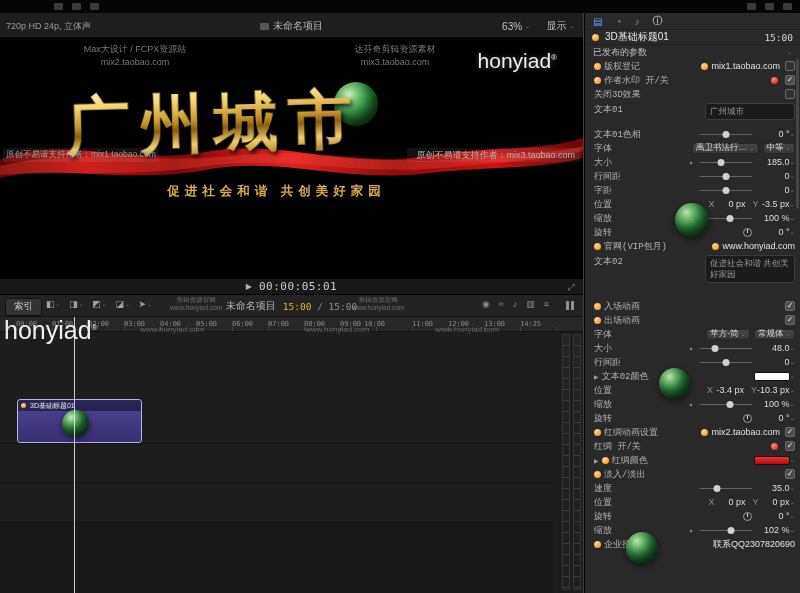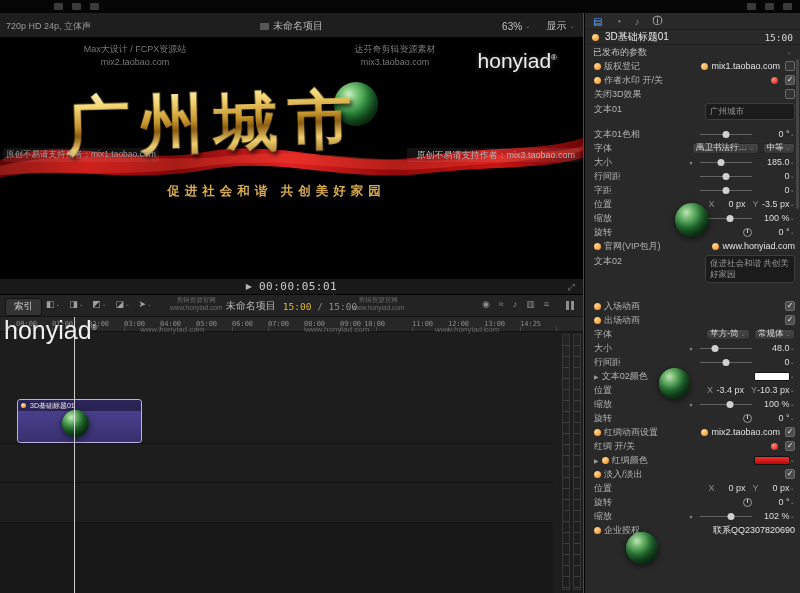--- a/index.html
+++ b/index.html
@@ -1,18 +1,18 @@
 <!DOCTYPE html>
 <html><head>
 <meta charset="utf-8">
 <style>
   * { margin:0; padding:0; box-sizing:border-box; }
   html,body { background:#000; }
   body { font-family:"Liberation Sans","DejaVu Sans",sans-serif; }
-  #app { position:relative; width:800px; height:593px; background:#b91c1c; overflow:hidden; }
+  #app { position:relative; width:800px; height:593px; background:#404040; overflow:hidden; }
 
   
   .chrome { position:absolute; left:0; top:0; width:800px; height:13px; background:#050505; }
   .chrome .cl { position:absolute; left:54px; top:3px; display:flex; gap:9px; }
   .chrome .cr { position:absolute; right:8px; top:3px; display:flex; gap:9px; }
   .wicon { width:9px; height:7px; background:#3a3a3a; border-radius:1px; }
 
   
   .vtoolbar { position:absolute; left:0; top:13px; width:583px; height:25px; background:#1e1e1e; border-bottom:1px solid #000; }
   .fmt { position:absolute; left:6px; top:7px; font-size:9px; color:#9a9a9a; }
@@ -101,21 +101,21 @@
     border-top:1px solid #1f1f1f; border-bottom:1px solid #1f1f1f; }
   .ititle .tt { font-size:10px; color:#eaeaea; }
   .ititle .dur2 { font-family:"DejaVu Sans Mono",monospace; font-size:9.5px; color:#d5d5d5; }
   .isec { height:14px; display:flex; align-items:center; padding:0 8px; font-size:9px; color:#c2c2c2; }
   .rows { position:relative; }
   .r { display:flex; align-items:center; height:14px; padding:0 5px 0 9px; font-size:9px; color:#b3b3b3; }
   .r.tall26 { height:26px; align-items:flex-start; padding-top:2px; }
   .r.tall34 { height:34px; align-items:flex-start; padding-top:2px; }
   .rspacer { height:12px; }
   .sp { flex:1; }
-  .lbl { white-space:nowrap; }
+  .lbl { white-space:nowrap;font-family:Liberation Mono, monospace; }
   .link { color:#e3e3e3; white-space:nowrap; }
   .od { width:7px; height:7px; border-radius:50%; flex:none; margin-right:3px;
     background:radial-gradient(circle at 35% 30%,#ffd79b,#ee8d12); }
   .od.sm { width:5px; height:5px; margin-right:2px; }
   .od.pre { margin-left:4px; }
   .rd { width:7px; height:7px; border-radius:50%; flex:none; margin:0 2px 0 4px;
     background:radial-gradient(circle at 35% 30%,#ff8a7a,#cf1410); }
   .cb { width:10px; height:10px; border:1px solid #6b6b6b; border-radius:2px; background:#333; margin-left:5px;
     flex:none; display:flex; align-items:center; justify-content:center; font-size:8px; color:#e9e9e9; line-height:1; }
   .cb.on { background:#4c4c4c; }
@@ -587,20 +587,29 @@
 
       <div class="r">
         <span class="od"></span>
         <span class="lbl">淡入/淡出</span>
           <span class="sp"></span>
         <span class="cb on">
             <span>✓</span>
           </span>
       </div>
 
+      <div class="r">
+        <span class="lbl">速度</span>
+          <span class="sp"></span>
+        <span class="sl">
+            <i style="left:33%"></i>
+          </span>
+        <span class="val">35.0</span>
+        <span class="chev">⌄</span>
+      </div>
 
       <div class="r">
         <span class="lbl">位置</span>
           <span class="sp"></span>
         <span class="axl">X</span>
         <span class="val vx">0 px</span>
         <span class="axl">Y</span>
         <span class="val vx">0 px</span>
         <span class="chev">⌄</span>
       </div>

